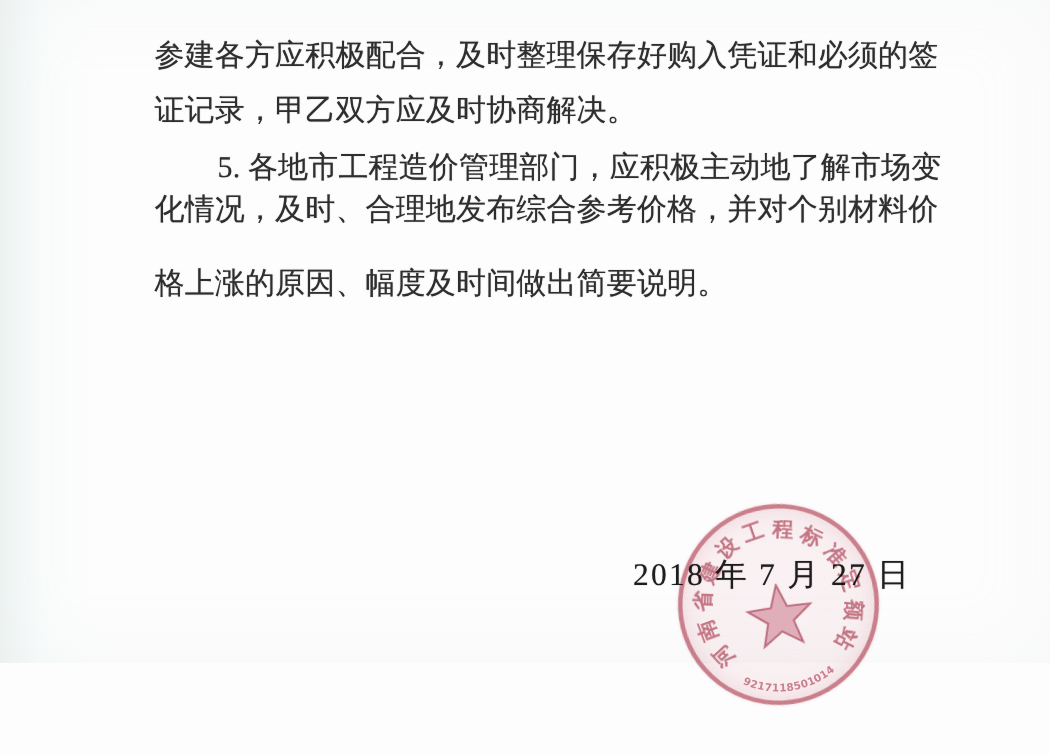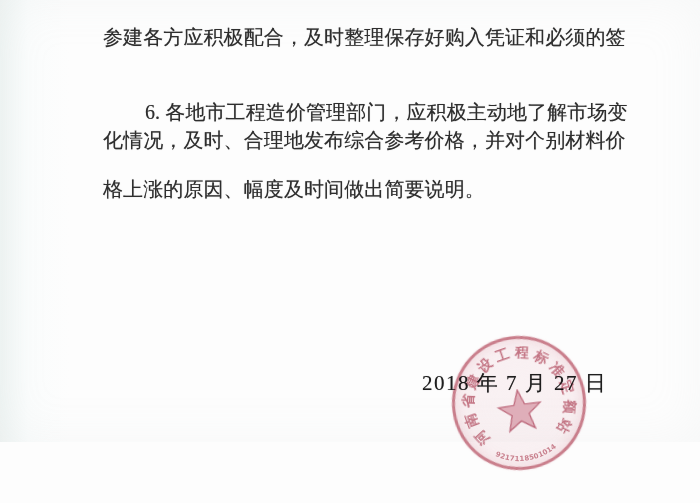--- a/index.html
+++ b/index.html
@@ -97,21 +97,22 @@
     transform: translate(-50%, -50%) translateY(9px);
     filter: blur(0.3px);
   }
 </style>
 </head>
 <body>
 
 <div class="page">
 
   <div class="doc-line l1">参建各方应积极配合，及时整理保存好购入凭证和必须的签</div>
-  <div class="doc-line l3">6. 各地市工程造价管理部门，应积极主动地了解市场变</div>
+  <div class="doc-line l2">证记录，甲乙双方应及时协商解决。</div>
+  <div class="doc-line l3">5. 各地市工程造价管理部门，应积极主动地了解市场变</div>
   <div class="doc-line l4">化情况，及时、合理地发布综合参考价格，并对个别材料价</div>
   <div class="doc-line l5">格上涨的原因、幅度及时间做出简要说明。</div>
 
   <div class="date-line">2018 年 7 月 27 日</div>
 
   <div class="seal">
     <div class="seal-inner">
       <div class="seal-ring"></div>
       <svg class="seal-star" width="46" height="46" viewBox="0 0 48 48">
         <polygon points="24,1 29.6,16.3 45.9,16.9 33,26.9 37.5,42.6 24,33.5 10.5,42.6 15,26.9 2.1,16.9 18.4,16.3" fill="rgba(214,142,157,0.65)" stroke="rgba(183,86,107,0.8)" stroke-width="1.4"></polygon>

